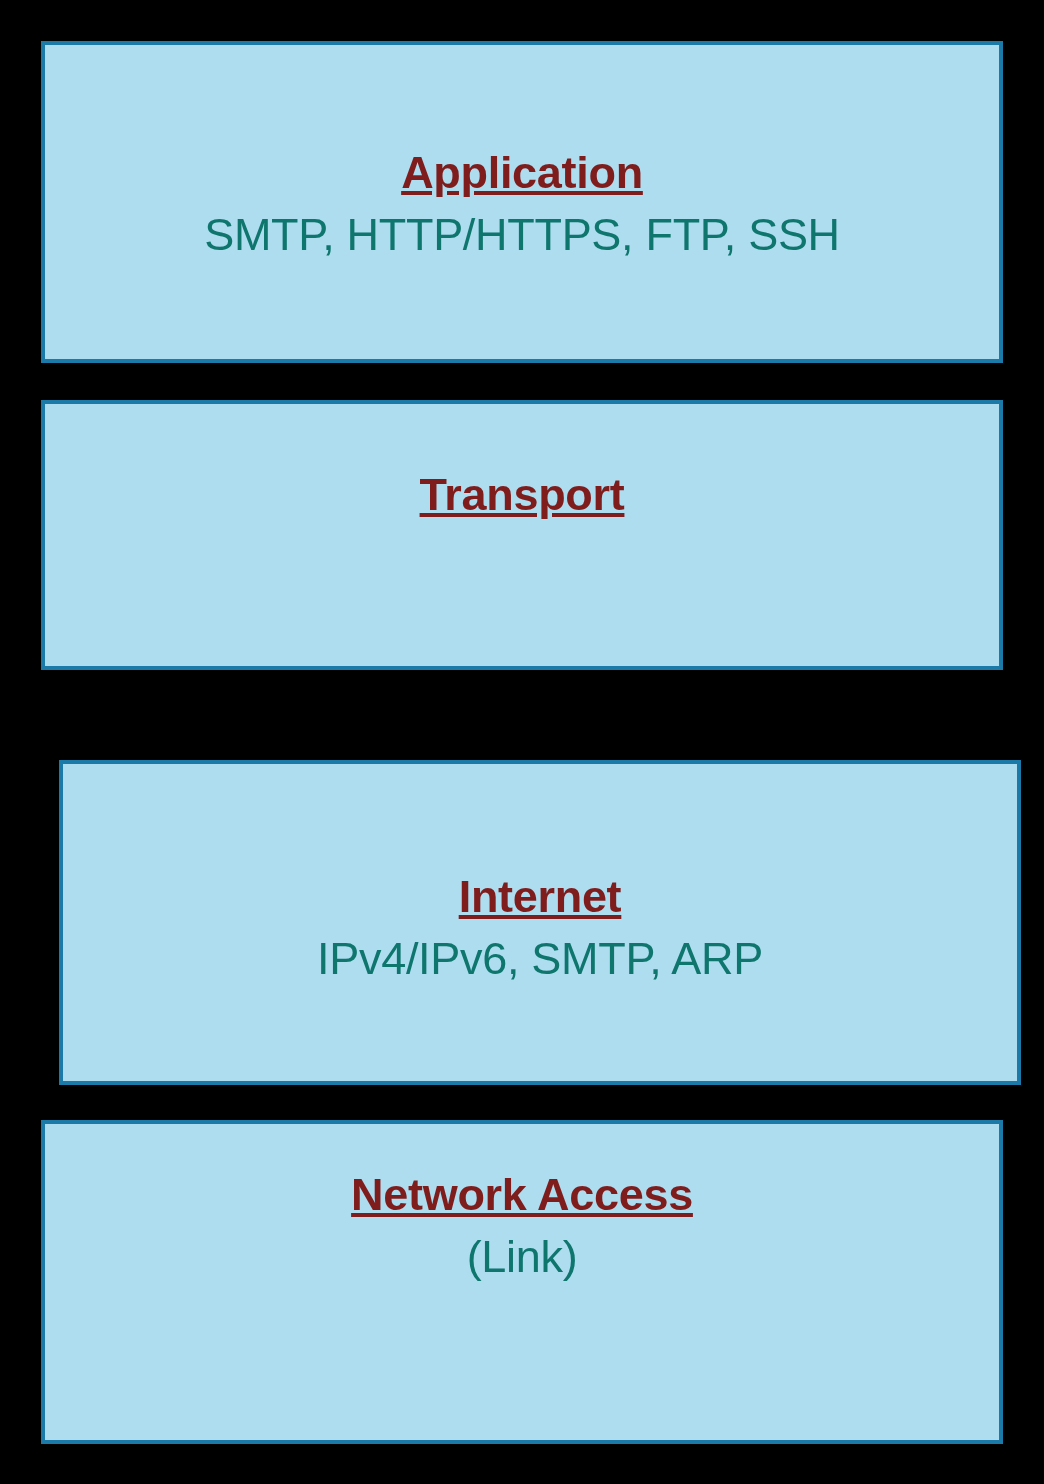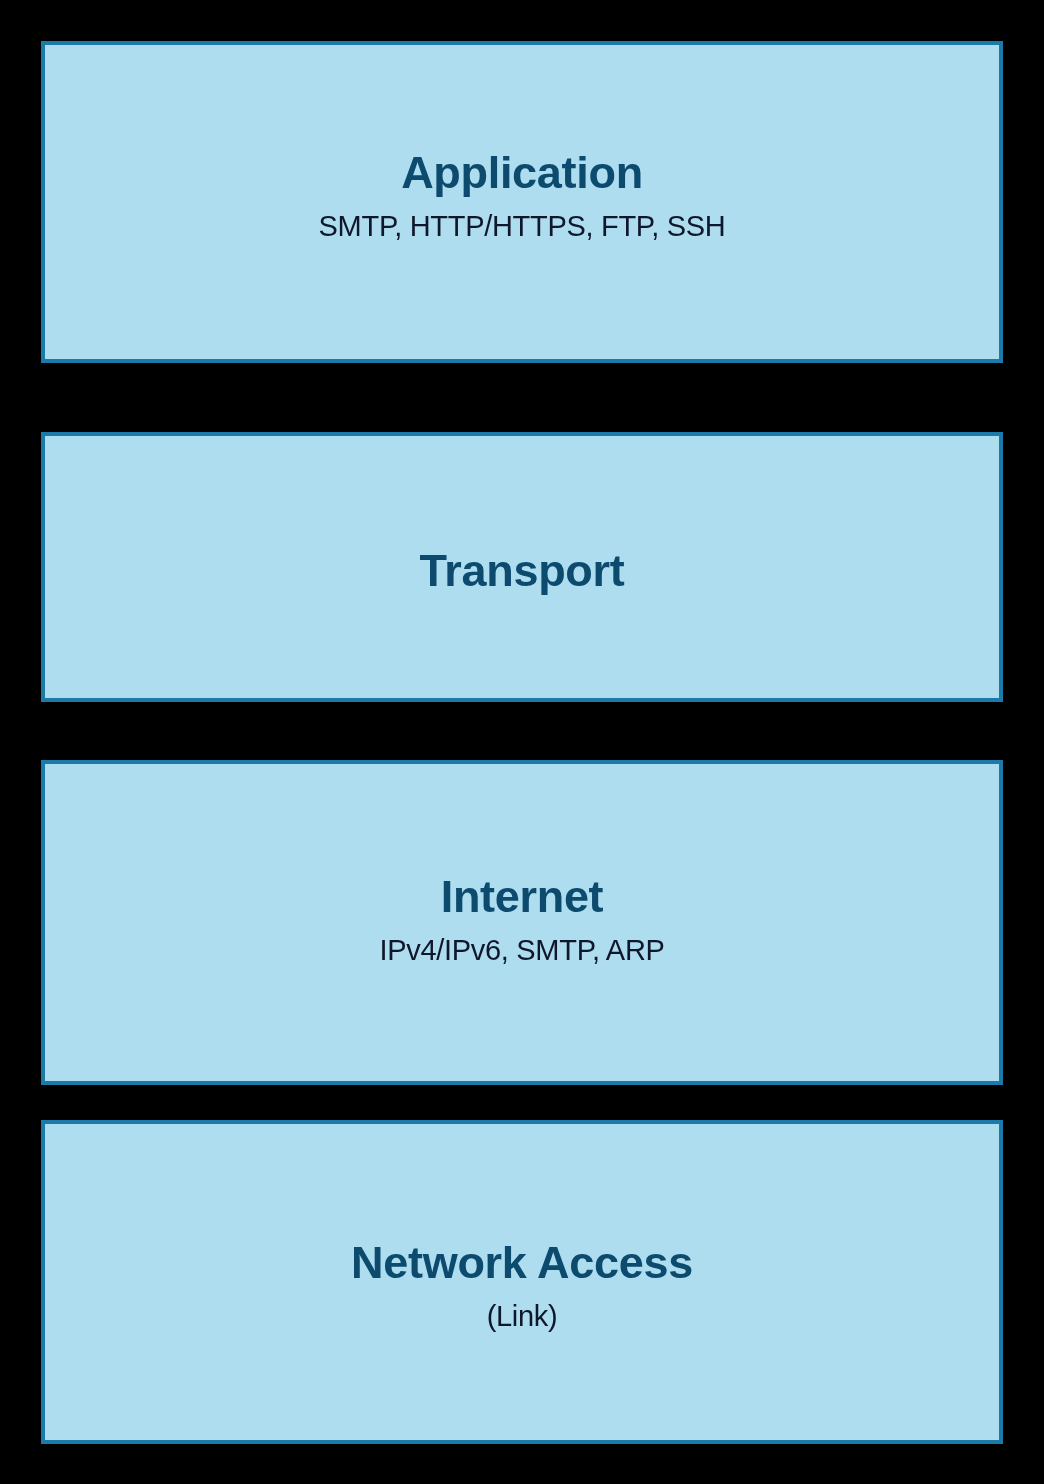--- a/index.html
+++ b/index.html
@@ -30,54 +30,55 @@
     align-items: center;
     justify-content: flex-start;
     text-align: center;
     color: #000000;
   }
   .layer-title {
     font-size: 45px;
     font-weight: bold;
     line-height: 1.0;
     letter-spacing: -0.3px;
-    color: #0c4a6e;
+    color: #7f1d1d;
     white-space: nowrap;
+    text-decoration: underline;
   }
   .layer-sub {
-    font-size: 29px;
+    font-size: 45px;
     font-weight: normal;
     line-height: 1.0;
     letter-spacing: -0.3px;
-    color: #0f172a;
+    color: #0f766e;
     margin-top: 17px;
     white-space: nowrap;
   }
 
   
   #box-application {
     top: 41px;
     height: 322px;
     padding-top: 105px;
   }
   #box-transport {
     top: 400px;
     height: 270px;
-    padding-top: 112px;
-    margin-top: 32px;
+    padding-top: 68px;
   }
   #box-internet {
     top: 760px;
     height: 325px;
     padding-top: 110px;
+    margin-left: 18px;
   }
   #box-network-access {
     top: 1120px;
     height: 324px;
-    padding-top: 116px;
+    padding-top: 48px;
   }
 </style>
 </head>
 <body>
 
 <div id="canvas">
 
   <div class="layer-box" id="box-application">
     <div class="layer-title">Application</div>
     <div class="layer-sub">SMTP, HTTP/HTTPS, FTP, SSH</div>

